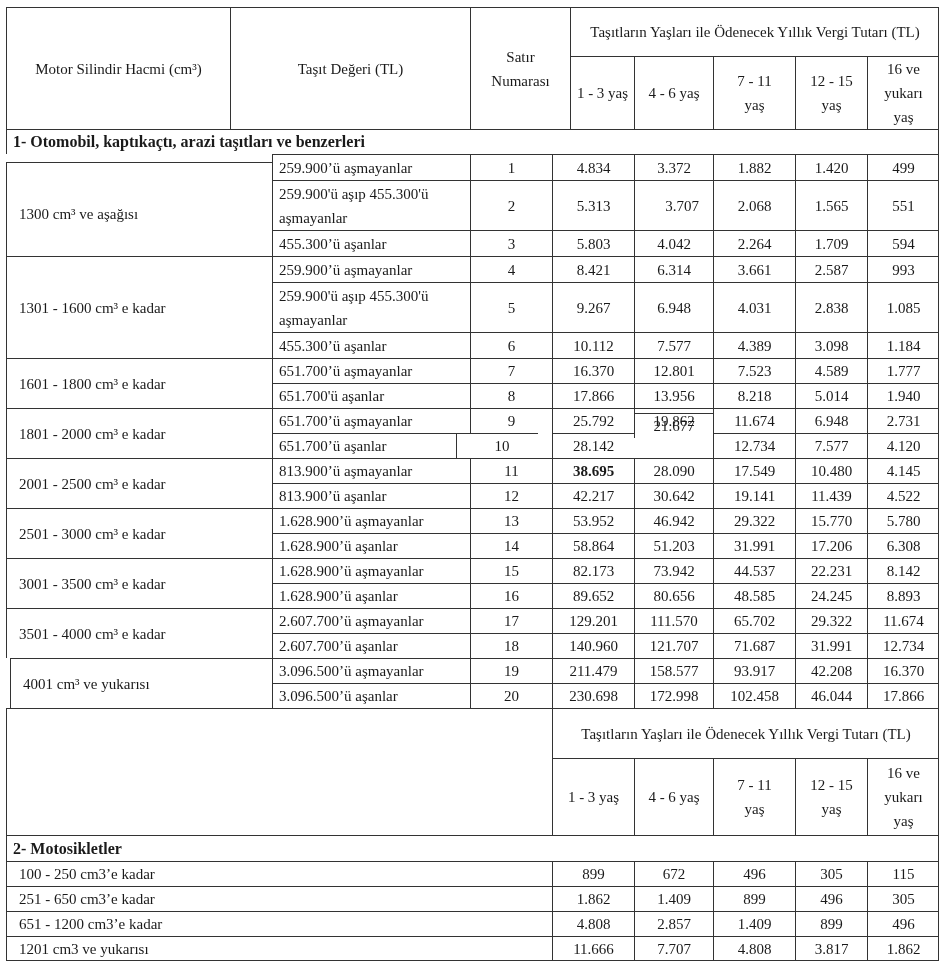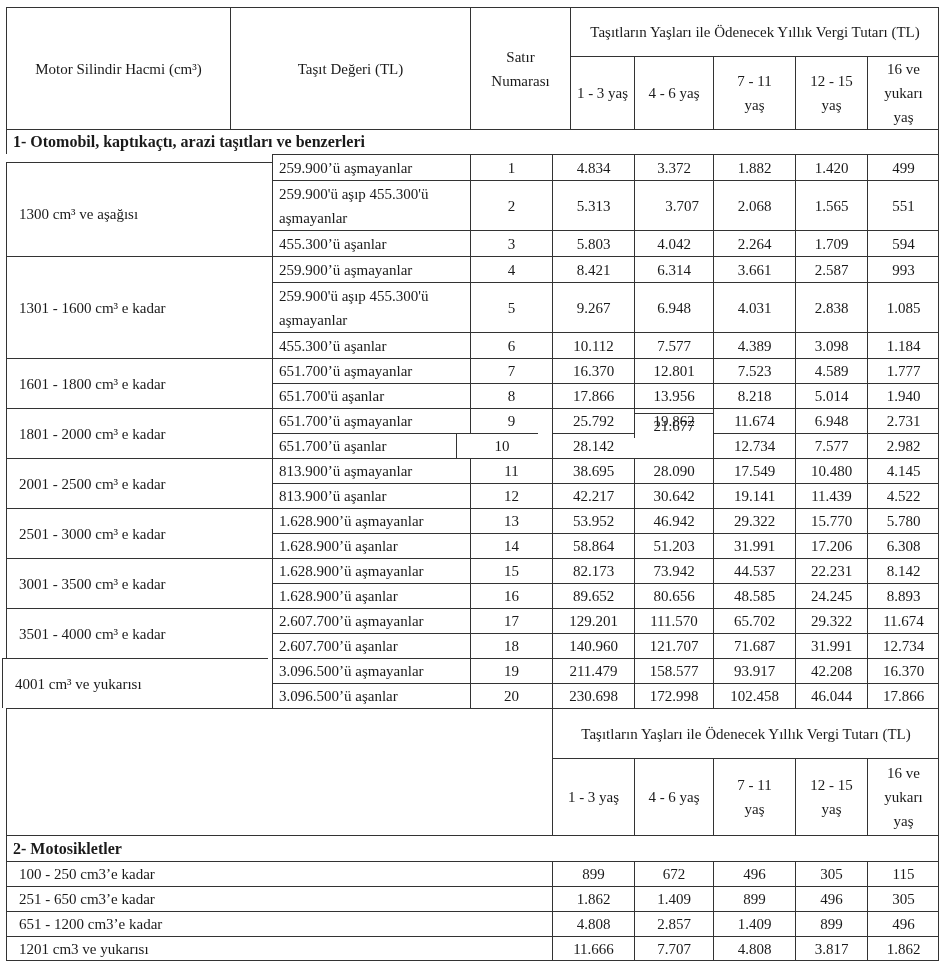--- a/index.html
+++ b/index.html
@@ -259,32 +259,32 @@
     <div class="cell" style="left: 634px; top: 413px; width: 79px; height: 25px;">
       <span>21.677</span>
     </div>
     <div class="cell" style="left: 713px; top: 433px; width: 82px; height: 25px;">
       <span>12.734</span>
     </div>
     <div class="cell" style="left: 795px; top: 433px; width: 72px; height: 25px;">
       <span>7.577</span>
     </div>
     <div class="cell" style="left: 867px; top: 433px; width: 72px; height: 25px;">
-      <span>2.982</span>
+      <span>4.120</span>
     </div>
     <div class="cell left" style="left: 6px; top: 458px; width: 266px; height: 50px;">
       <span>2001 - 2500 cm³ e kadar</span>
     </div>
     <div class="cell left2" style="left: 272px; top: 458px; width: 198px; height: 25px;">
       <span>813.900’ü aşmayanlar</span>
     </div>
     <div class="cell" style="left: 470px; top: 458px; width: 82px; height: 25px;">
       <span>11</span>
     </div>
-    <div class="cell" style="left: 552px; top: 458px; width: 82px; height: 25px;">
+    <div class="cell" style="left: 552px; top: 458px; width: 82px; height: 25px; font-weight: bold;">
       <span>38.695</span>
     </div>
     <div class="cell" style="left: 634px; top: 458px; width: 79px; height: 25px;">
       <span>28.090</span>
     </div>
     <div class="cell" style="left: 713px; top: 458px; width: 82px; height: 25px;">
       <span>17.549</span>
     </div>
     <div class="cell" style="left: 795px; top: 458px; width: 72px; height: 25px;">
       <span>10.480</span>
@@ -441,21 +441,21 @@
     </div>
     <div class="cell" style="left: 713px; top: 633px; width: 82px; height: 25px;">
       <span>71.687</span>
     </div>
     <div class="cell" style="left: 795px; top: 633px; width: 72px; height: 25px;">
       <span>31.991</span>
     </div>
     <div class="cell" style="left: 867px; top: 633px; width: 72px; height: 25px;">
       <span>12.734</span>
     </div>
-    <div class="cell left" style="left: 2px; top: 658px; width: 266px; height: 50px; align-items: center;">
+    <div class="cell left" style="left: 10px; top: 658px; width: 266px; height: 50px; align-items: center;">
       <span>4001 cm³ ve yukarısı</span>
     </div>
     <div class="cell left2" style="left: 272px; top: 658px; width: 198px; height: 25px;">
       <span>3.096.500’ü aşmayanlar</span>
     </div>
     <div class="cell" style="left: 470px; top: 658px; width: 82px; height: 25px;">
       <span>19</span>
     </div>
     <div class="cell" style="left: 552px; top: 658px; width: 82px; height: 25px;">
       <span>211.479</span>

